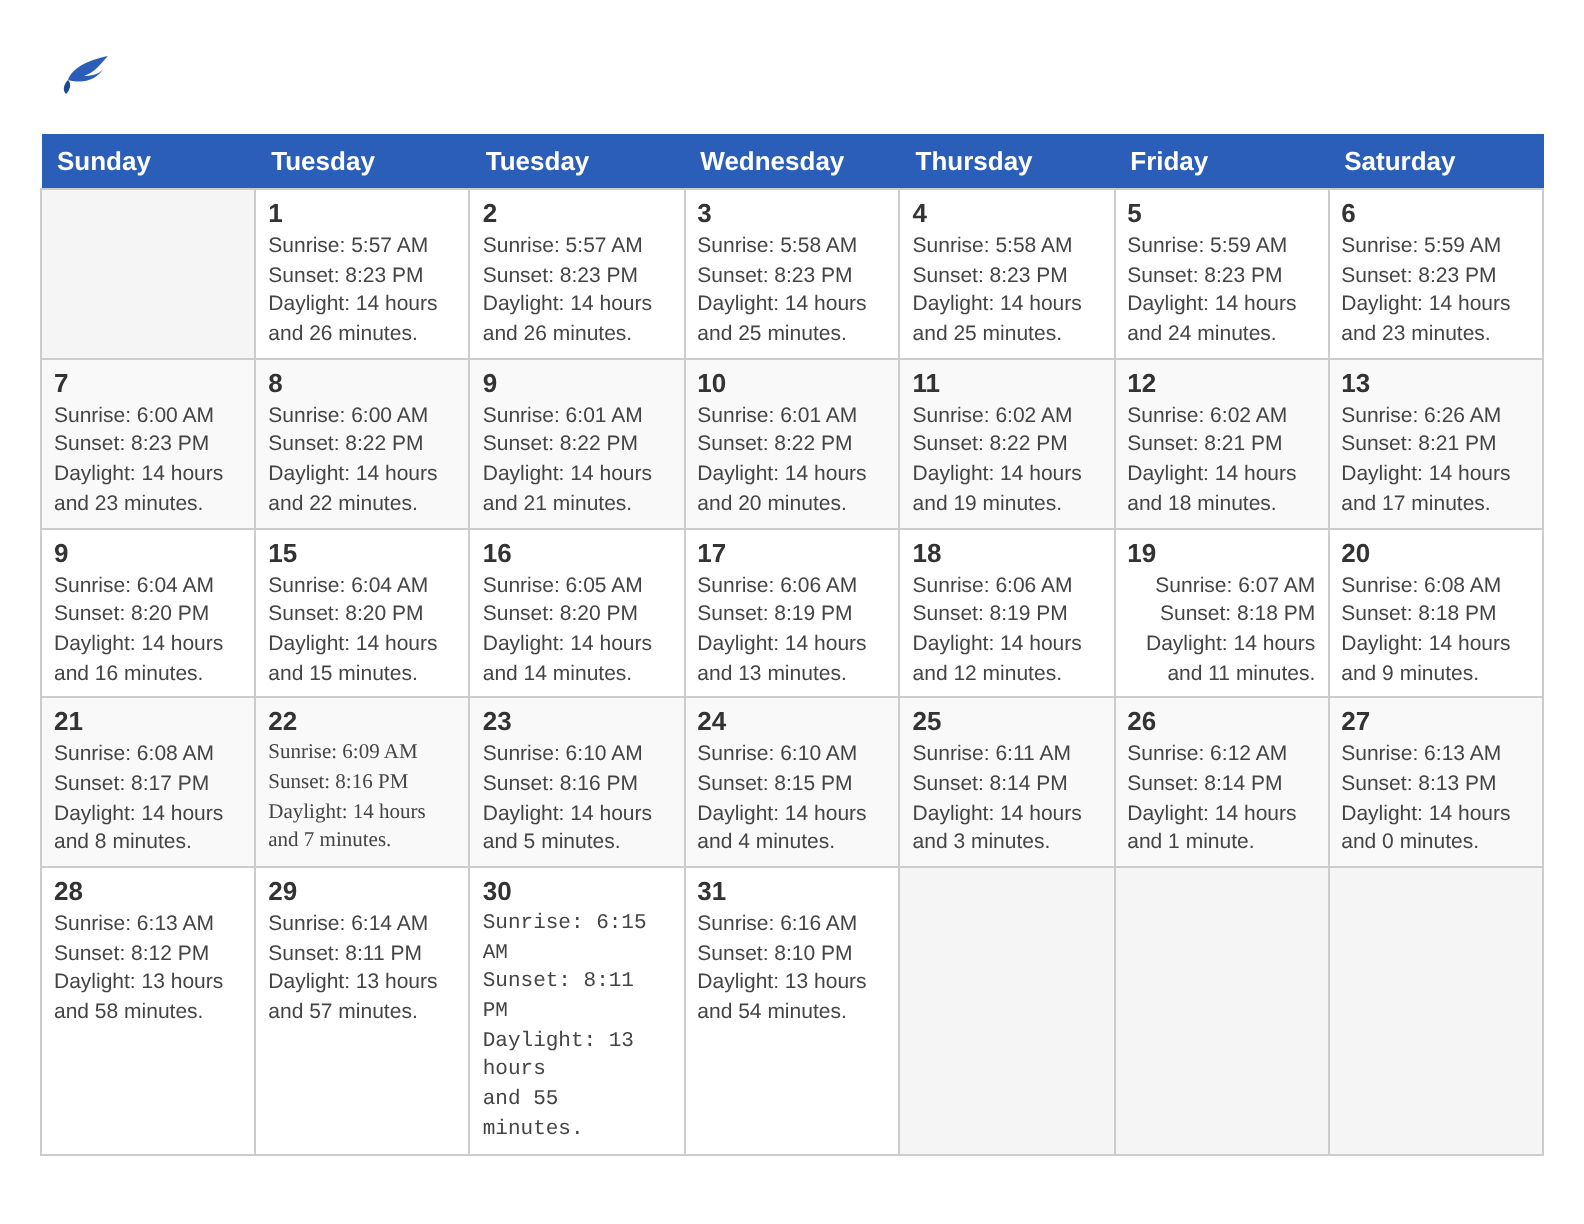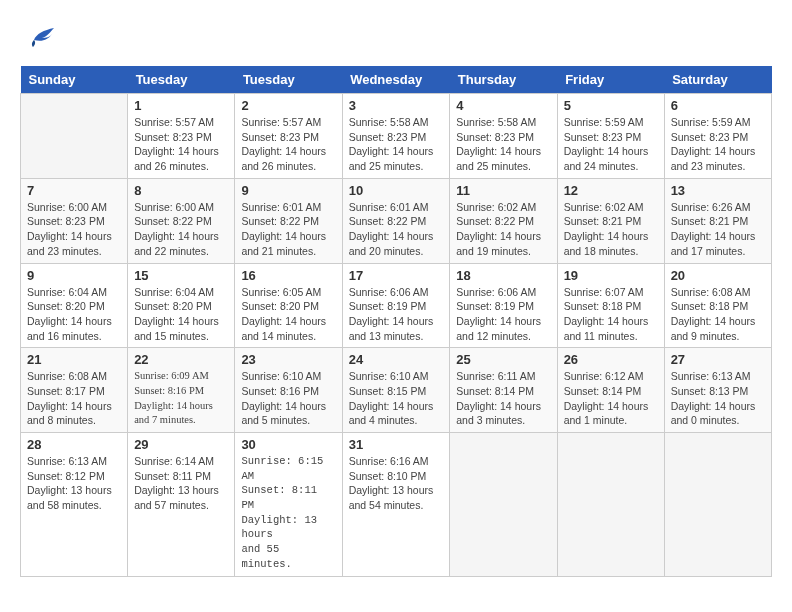--- a/index.html
+++ b/index.html
@@ -242,21 +242,21 @@
         </td>
         <td>
           <span class="day-number">18</span>
           <div class="day-info" style="white-space: pre-line;">Sunrise: 6:06 AM
 Sunset: 8:19 PM
 Daylight: 14 hours
 and 12 minutes.</div>
         </td>
         <td>
           <span class="day-number">19</span>
-          <div class="day-info" style="white-space: pre-line;">Sunrise: 6:07 AM
+          <div class="day-info" style="white-space: pre-line; text-align: right;">Sunrise: 6:07 AM
 Sunset: 8:18 PM
 Daylight: 14 hours
 and 11 minutes.</div>
         </td>
         <td>
           <span class="day-number">20</span>
           <div class="day-info" style="white-space: pre-line;">Sunrise: 6:08 AM
 Sunset: 8:18 PM
 Daylight: 14 hours
 and 9 minutes.</div>

